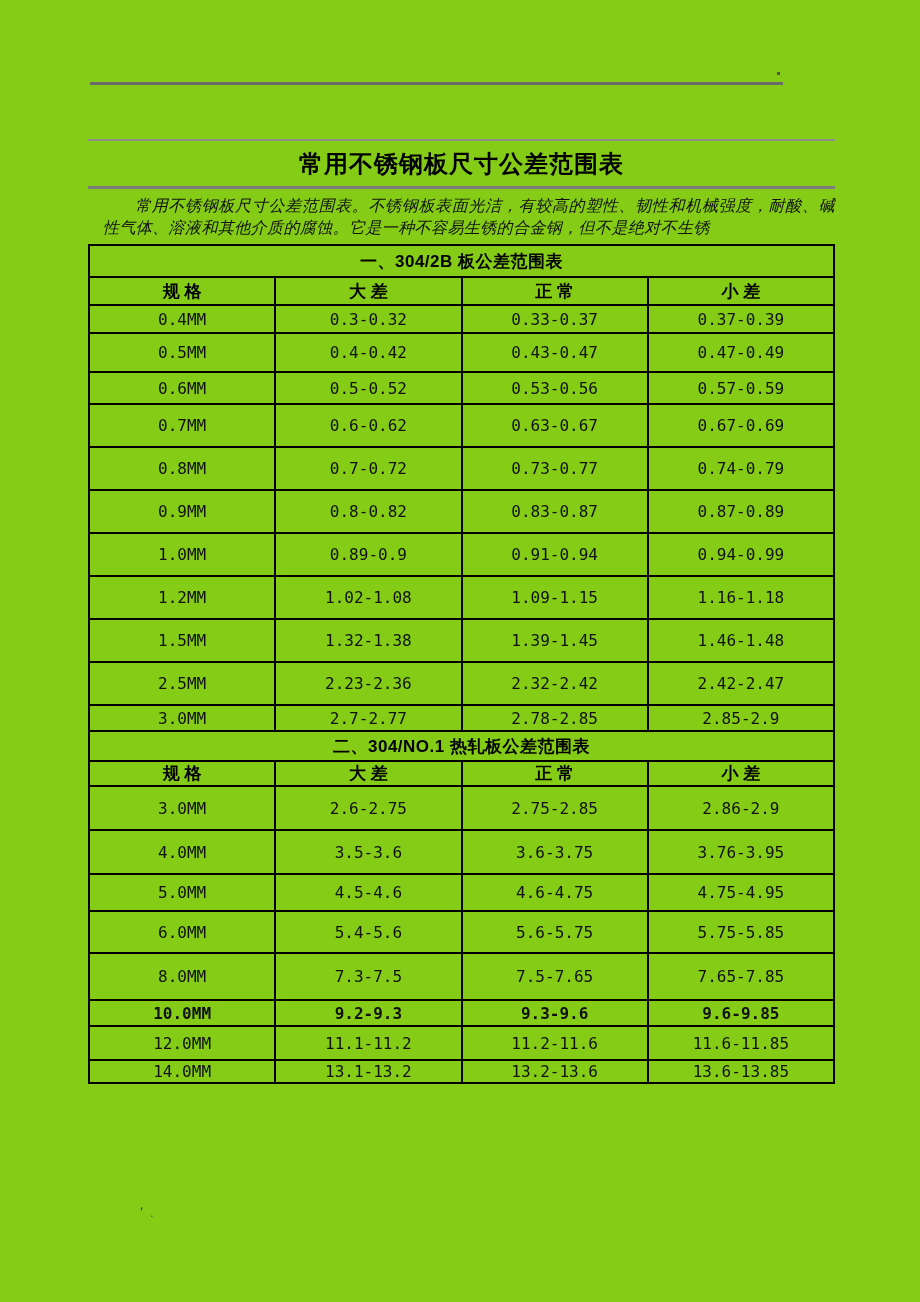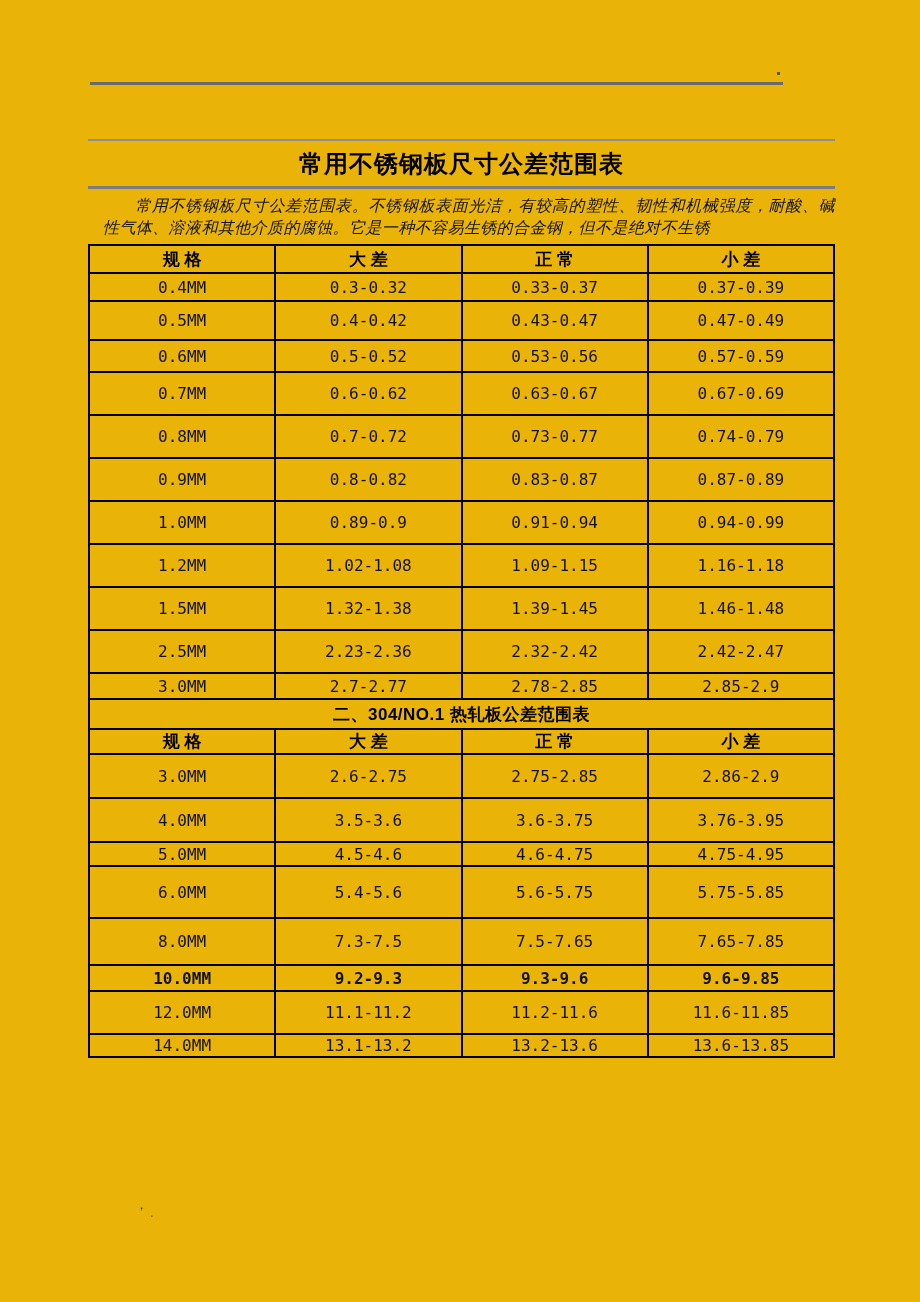--- a/index.html
+++ b/index.html
@@ -5,21 +5,21 @@
   html, body {
     margin: 0;
     padding: 0;
     background: #ffffff;
     font-family: "Liberation Sans", sans-serif;
   }
   .page {
     position: relative;
     width: 920px;
     height: 1302px;
-    background: #eab308;
+    background: #84cc16;
     overflow: hidden;
     color: #000000;
   }
   
   .header-rule {
     position: absolute;
     left: 90px;
     top: 82px;
     width: 693px;
     height: 3px;
@@ -123,20 +123,23 @@
 
   <div class="content">
     <div class="rule-thin"></div>
     <h1 class="doc-title">常用不锈钢板尺寸公差范围表</h1>
     <div class="rule-thick"></div>
 
     <p class="intro">常用不锈钢板尺寸公差范围表。不锈钢板表面光洁，有较高的塑性、韧性和机械强度，耐酸、碱性气体、溶液和其他介质的腐蚀。它是一种不容易生锈的合金钢，但不是绝对不生锈</p>
 
     <table class="tol-table">
       <tbody id="table-body">
+          <tr style="height: 32px;">
+            <td colspan="4" class="t-title">一、304/2B 板公差范围表</td>
+          </tr>
           <tr style="height: 28px;">
             <td class="t-head">规 格</td>
             <td class="t-head">大 差</td>
             <td class="t-head">正 常</td>
             <td class="t-head">小 差</td>
           </tr>
           <tr style="height: 28px;">
             <td class="t-spec">0.4MM</td>
             <td class="t-val">0.3-0.32</td>
             <td class="t-val">0.33-0.37</td>
@@ -216,45 +219,45 @@
             <td class="t-val">2.6-2.75</td>
             <td class="t-val">2.75-2.85</td>
             <td class="t-val">2.86-2.9</td>
           </tr>
           <tr style="height: 44px;">
             <td class="t-spec">4.0MM</td>
             <td class="t-val">3.5-3.6</td>
             <td class="t-val">3.6-3.75</td>
             <td class="t-val">3.76-3.95</td>
           </tr>
-          <tr style="height: 24px;">
+          <tr style="height: 37px;">
             <td class="t-spec">5.0MM</td>
             <td class="t-val">4.5-4.6</td>
             <td class="t-val">4.6-4.75</td>
             <td class="t-val">4.75-4.95</td>
           </tr>
-          <tr style="height: 52px;">
+          <tr style="height: 42px;">
             <td class="t-spec">6.0MM</td>
             <td class="t-val">5.4-5.6</td>
             <td class="t-val">5.6-5.75</td>
             <td class="t-val">5.75-5.85</td>
           </tr>
           <tr style="height: 47px;">
             <td class="t-spec">8.0MM</td>
             <td class="t-val">7.3-7.5</td>
             <td class="t-val">7.5-7.65</td>
             <td class="t-val">7.65-7.85</td>
           </tr>
           <tr style="height: 26px; font-weight: bold;">
             <td class="t-spec">10.0MM</td>
             <td class="t-val">9.2-9.3</td>
             <td class="t-val">9.3-9.6</td>
             <td class="t-val">9.6-9.85</td>
           </tr>
-          <tr style="height: 43px;">
+          <tr style="height: 34px;">
             <td class="t-spec">12.0MM</td>
             <td class="t-val">11.1-11.2</td>
             <td class="t-val">11.2-11.6</td>
             <td class="t-val">11.6-11.85</td>
           </tr>
           <tr style="height: 23px;">
             <td class="t-spec">14.0MM</td>
             <td class="t-val">13.1-13.2</td>
             <td class="t-val">13.2-13.6</td>
             <td class="t-val">13.6-13.85</td>

